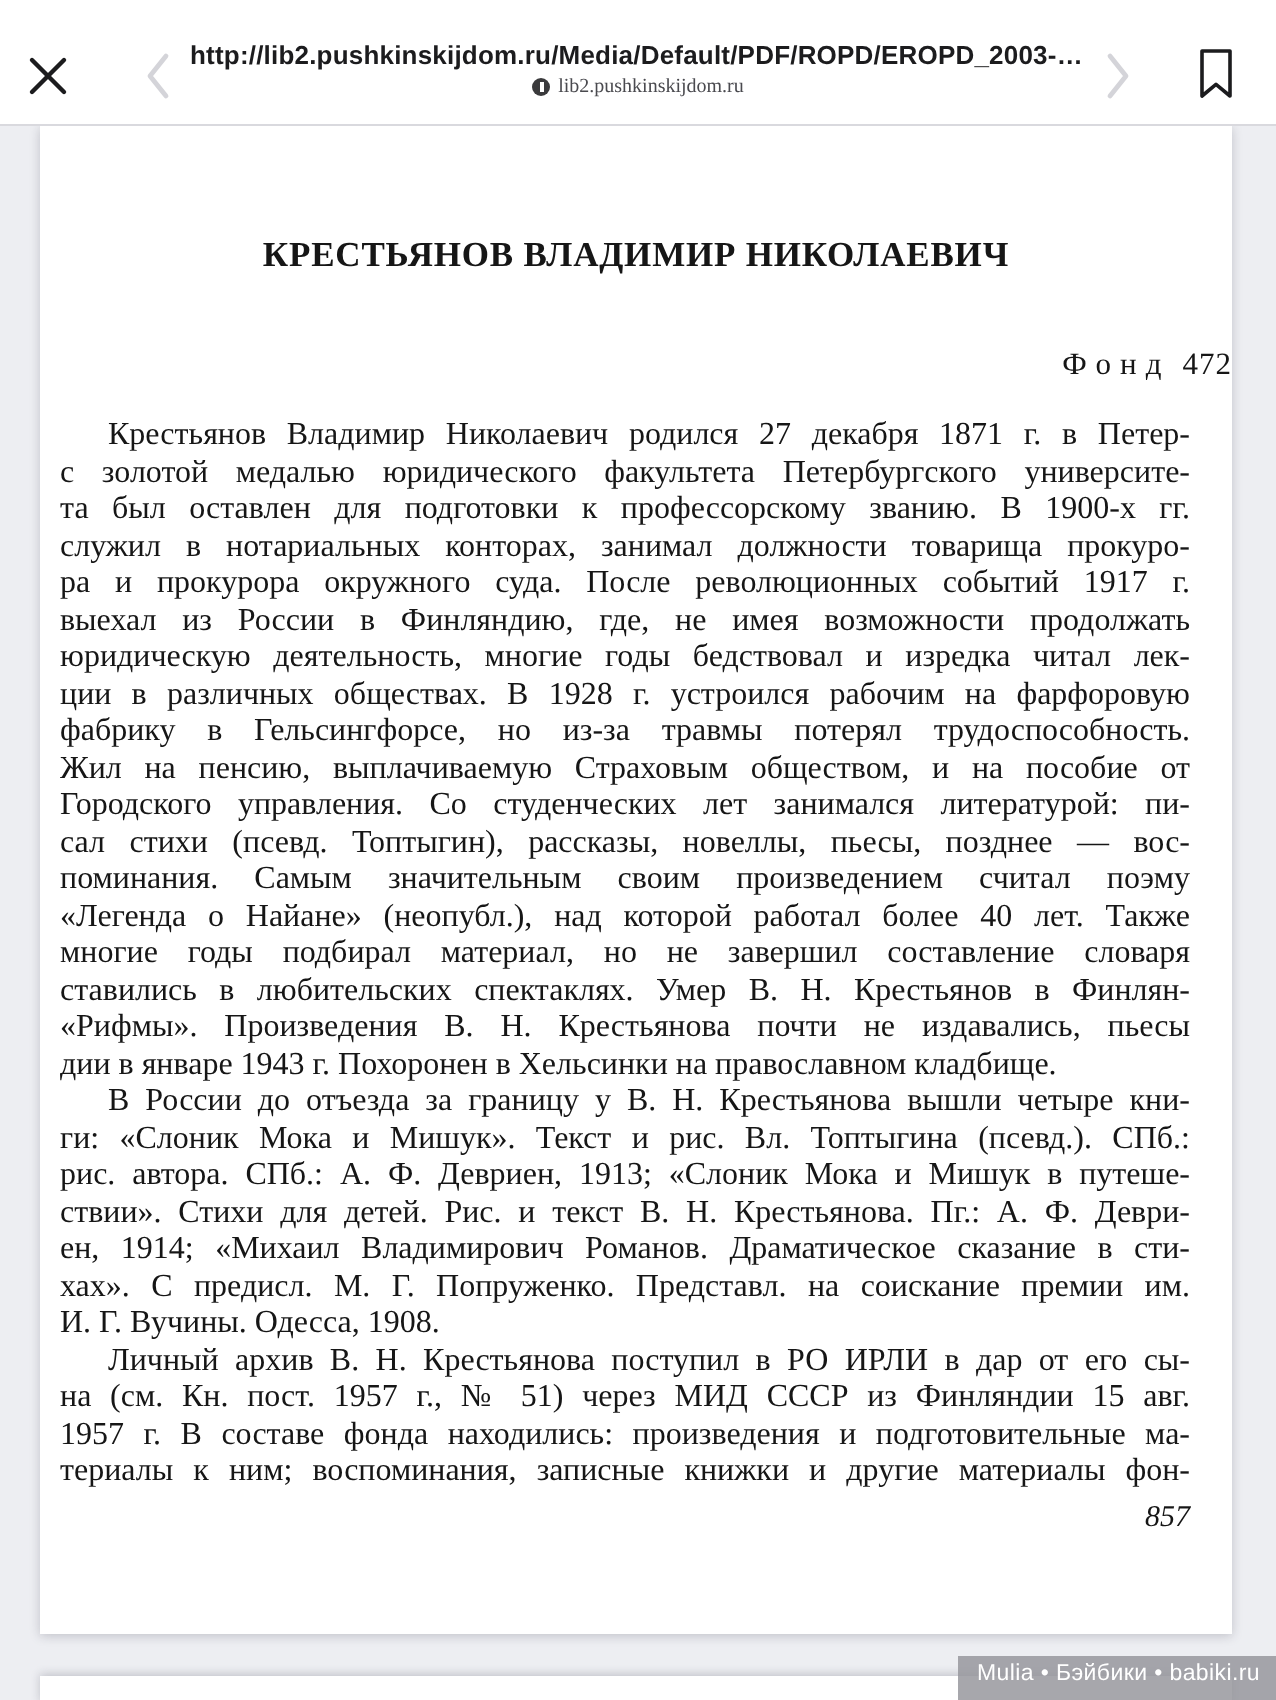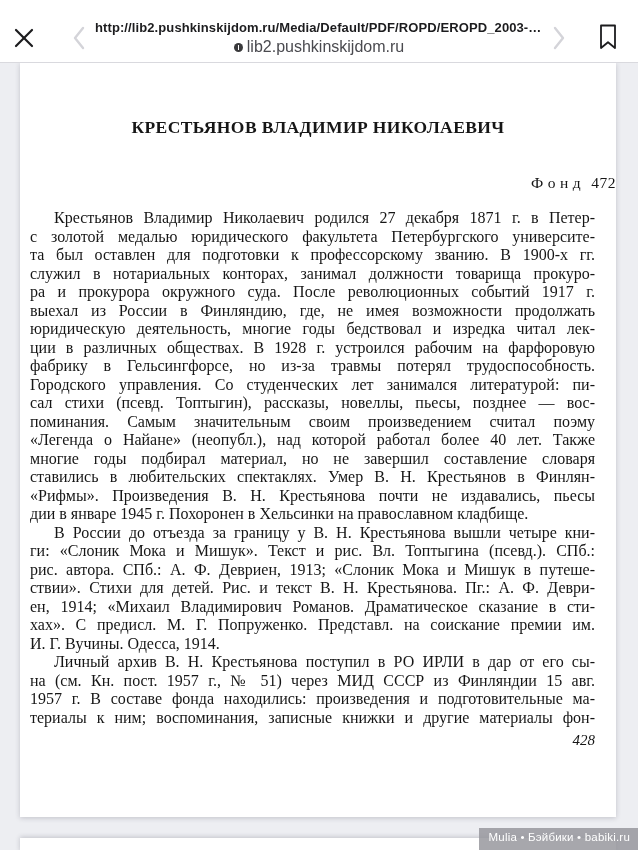--- a/index.html
+++ b/index.html
@@ -24,22 +24,22 @@
   .url-box{
     position:absolute;left:95px;right:95px;top:20px;
     text-align:center;cursor:pointer;
   }
   .url-title{
     font-size:13px;font-weight:700;color:#1c1c1e;
     white-space:nowrap;overflow:hidden;text-overflow:ellipsis;
     letter-spacing:.1px;
   }
   .url-sub{
-    margin-top:3px;font-size:16px;color:#4a4a4f;
-    display:flex;align-items:center;justify-content:center;gap:4px;
+    margin-top:3px;font-size:10px;color:#4a4a4f;
+    display:flex;align-items:center;justify-content:center;gap:4px;font-family:Liberation Serif, serif;
   }
   .info-dot{
     display:inline-block;width:9px;height:9px;border-radius:50%;
     background:#3a3a3c;position:relative;flex:0 0 auto;
   }
   .info-dot::after{
     content:"";position:absolute;left:4px;top:2px;width:1.5px;height:5px;background:#fff;
   }
   
   .viewport{position:absolute;top:62px;left:0;width:540px;height:788px;background:#edeef2;padding-left:40px;}
@@ -143,39 +143,40 @@
     <div class="pdf-text">
         <div class="line indent">Крестьянов Владимир Николаевич родился 27 декабря 1871 г. в Петер-</div>
         <div class="line">с золотой медалью юридического факультета Петербургского университе-</div>
         <div class="line">та был оставлен для подготовки к профессорскому званию. В 1900-х гг.</div>
         <div class="line">служил в нотариальных конторах, занимал должности товарища прокуро-</div>
         <div class="line">ра и прокурора окружного суда. После революционных событий 1917 г.</div>
         <div class="line">выехал из России в Финляндию, где, не имея возможности продолжать</div>
         <div class="line">юридическую деятельность, многие годы бедствовал и изредка читал лек-</div>
         <div class="line">ции в различных обществах. В 1928 г. устроился рабочим на фарфоровую</div>
         <div class="line">фабрику в Гельсингфорсе, но из-за травмы потерял трудоспособность.</div>
+        <div class="line">Жил на пенсию, выплачиваемую Страховым обществом, и на пособие от</div>
         <div class="line">Городского управления. Со студенческих лет занимался литературой: пи-</div>
         <div class="line">сал стихи (псевд. Топтыгин), рассказы, новеллы, пьесы, позднее — вос-</div>
         <div class="line">поминания. Самым значительным своим произведением считал поэму</div>
         <div class="line">«Легенда о Найане» (неопубл.), над которой работал более 40 лет. Также</div>
         <div class="line">многие годы подбирал материал, но не завершил составление словаря</div>
         <div class="line">ставились в любительских спектаклях. Умер В. Н. Крестьянов в Финлян-</div>
         <div class="line">«Рифмы». Произведения В. Н. Крестьянова почти не издавались, пьесы</div>
-        <div class="line lastline">дии в январе 1945 г. Похоронен в Хельсинки на православном кладбище.</div>
+        <div class="line lastline">дии в январе 1943 г. Похоронен в Хельсинки на православном кладбище.</div>
         <div class="line indent">В России до отъезда за границу у В. Н. Крестьянова вышли четыре кни-</div>
         <div class="line">ги: «Слоник Мока и Мишук». Текст и рис. Вл. Топтыгина (псевд.). СПб.:</div>
         <div class="line">рис. автора. СПб.: А. Ф. Девриен, 1913; «Слоник Мока и Мишук в путеше-</div>
         <div class="line">ствии». Стихи для детей. Рис. и текст В. Н. Крестьянова. Пг.: А. Ф. Деври-</div>
         <div class="line">ен, 1914; «Михаил Владимирович Романов. Драматическое сказание в сти-</div>
         <div class="line">хах». С предисл. М. Г. Попруженко. Представл. на соискание премии им.</div>
-        <div class="line lastline">И. Г. Вучины. Одесса, 1914.</div>
+        <div class="line lastline">И. Г. Вучины. Одесса, 1908.</div>
         <div class="line indent">Личный архив В. Н. Крестьянова поступил в РО ИРЛИ в дар от его сы-</div>
         <div class="line">на (см. Кн. пост. 1957 г., № 51) через МИД СССР из Финляндии 15 авг.</div>
         <div class="line">1957 г. В составе фонда находились: произведения и подготовительные ма-</div>
         <div class="line">териалы к ним; воспоминания, записные книжки и другие материалы фон-</div>
       </div>
-    <div class="page-number">428</div>
+    <div class="page-number">857</div>
   </div>
 
   <div class="next-page"></div>
 </div>
 
 <div class="watermark">Mulia • Бэйбики • babiki.ru</div>
 
 </body></html>

